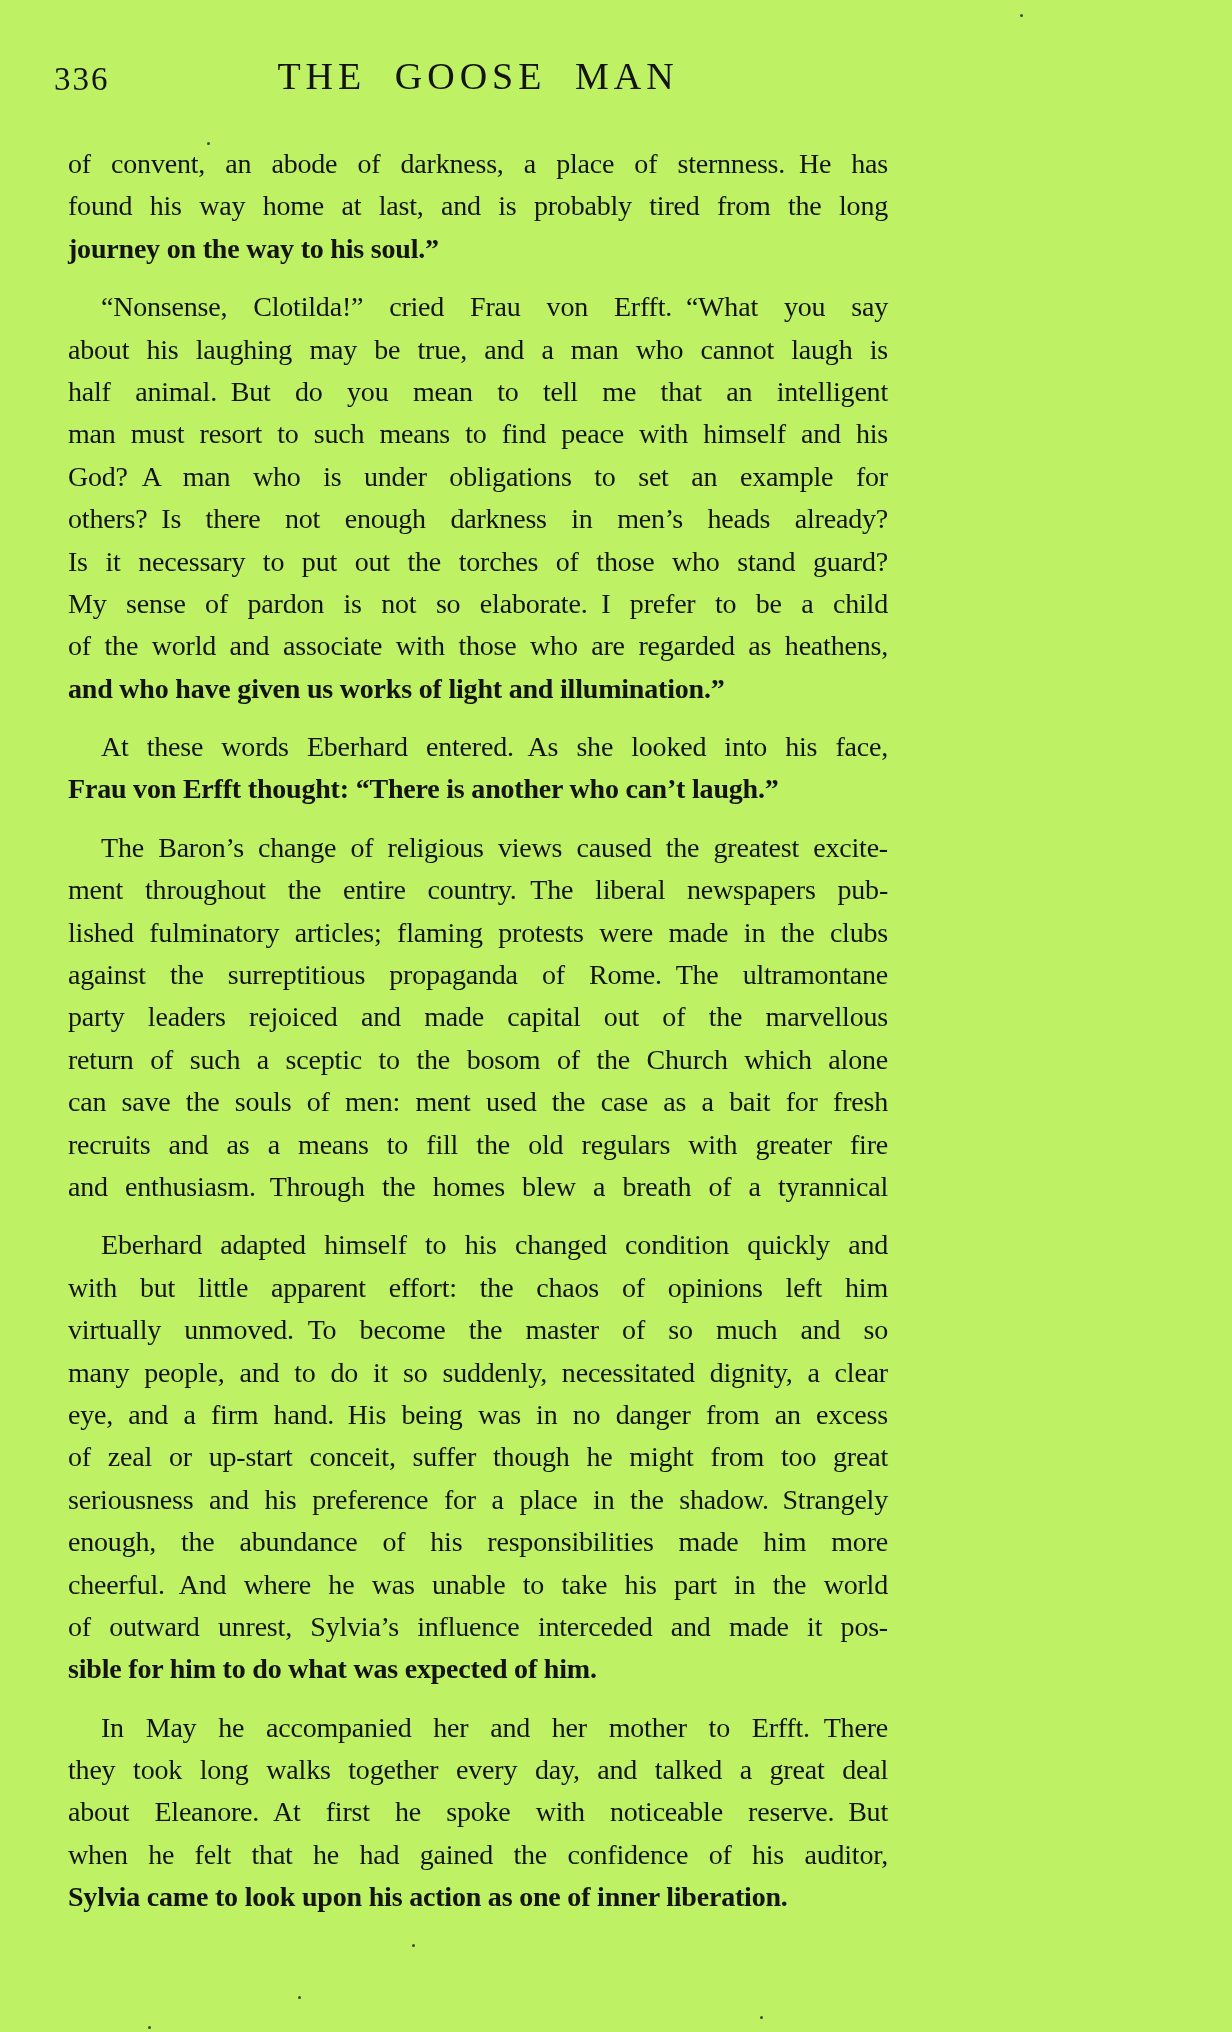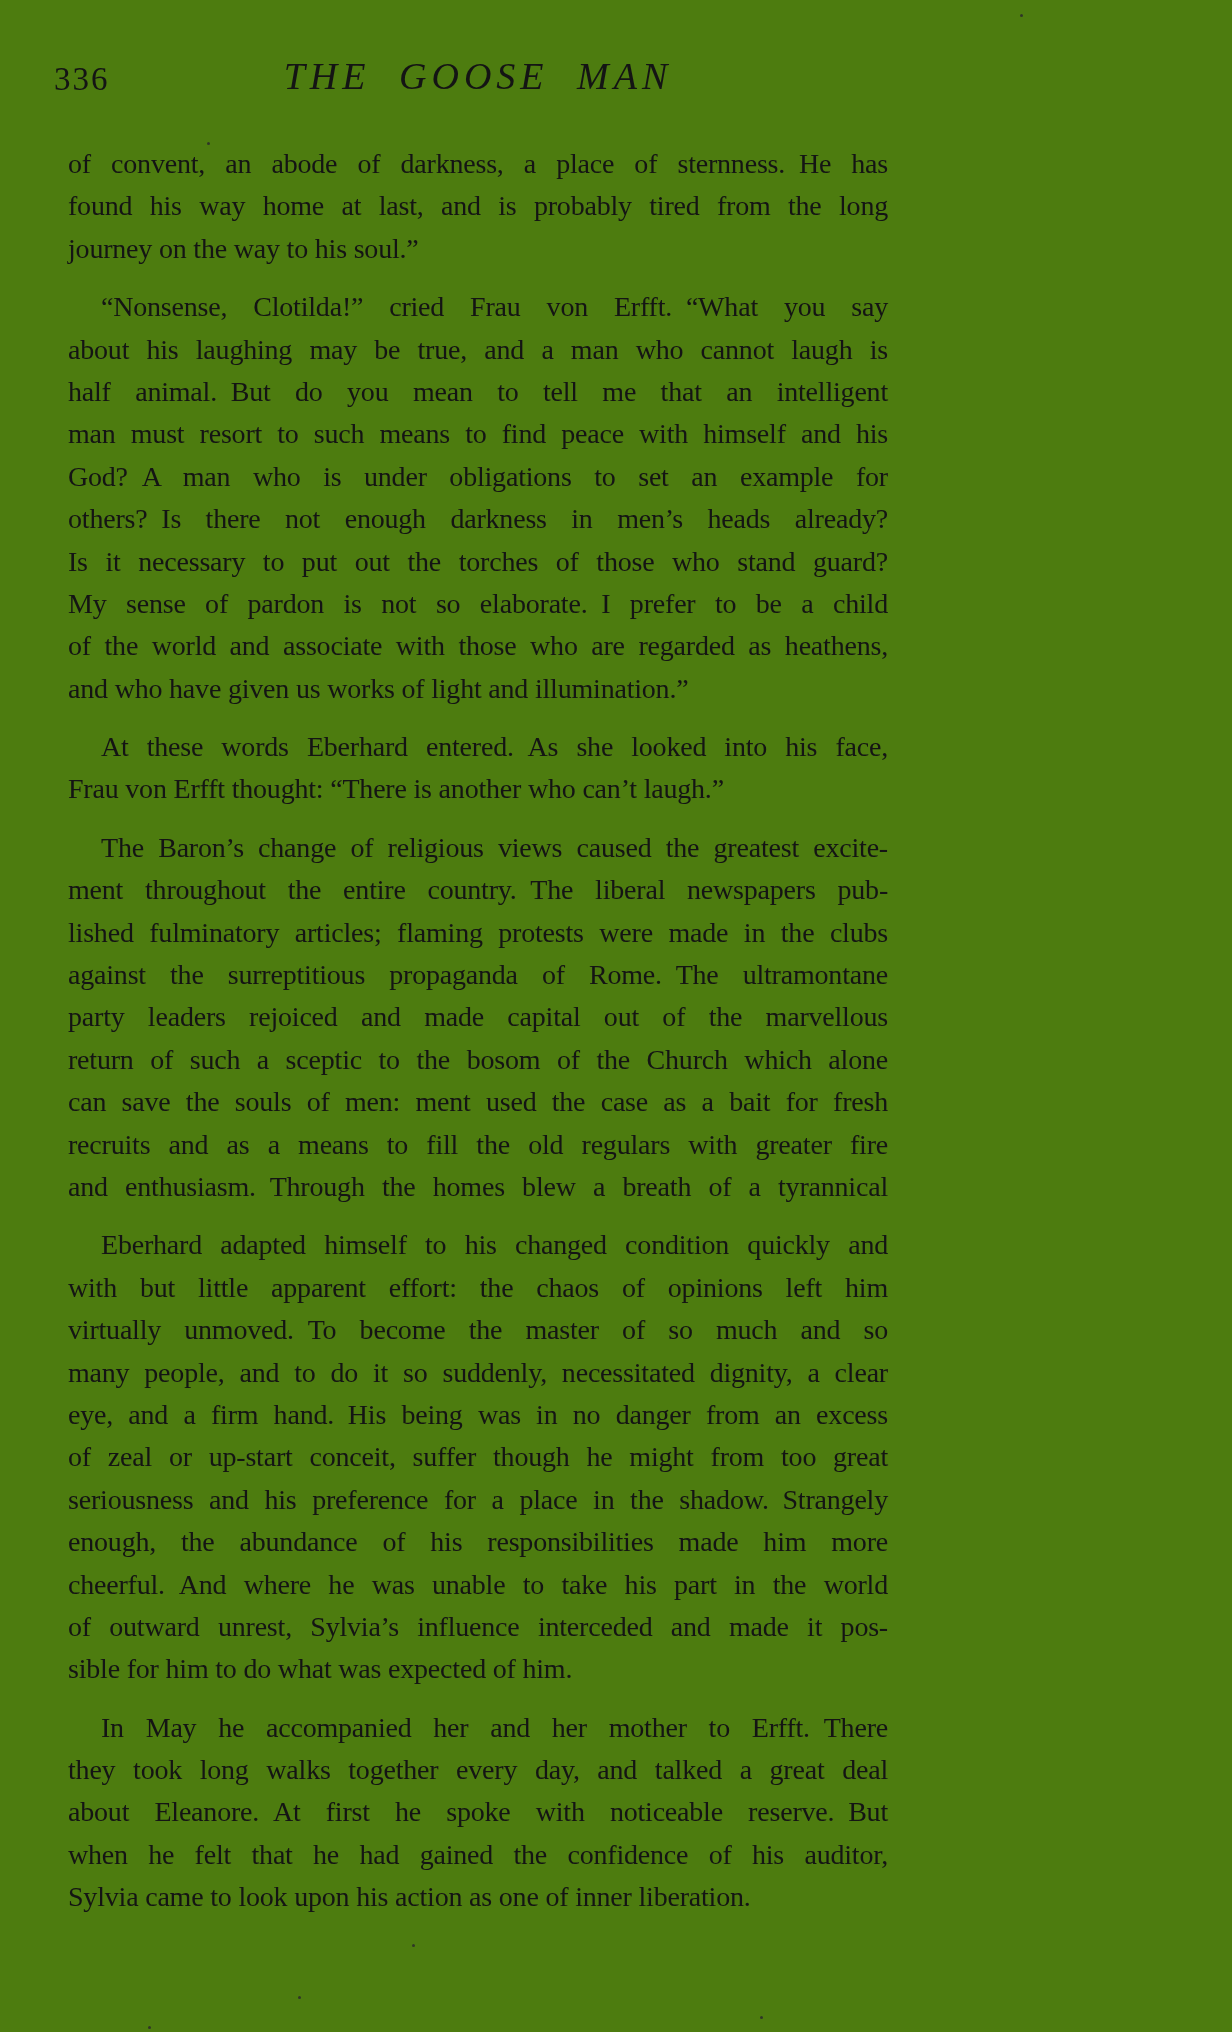--- a/index.html
+++ b/index.html
@@ -4,21 +4,21 @@
 <style>
   html, body {
     margin: 0;
     padding: 0;
     background: #ffffff;
   }
   .page {
     position: relative;
     width: 1232px;
     height: 2032px;
-    background: #4d7c0f;
+    background: #bef264;
     overflow: hidden;
     font-family: "Liberation Serif", "DejaVu Serif", serif;
     color: #141414;
   }
   .header {
     position: absolute;
     left: 52px;
     top: 54px;
     width: 852px;
     height: 50px;
@@ -30,41 +30,41 @@
     font-size: 33px;
     letter-spacing: 2px;
   }
   .title {
     display: block;
     text-align: center;
     font-size: 38px;
     letter-spacing: 5px;
     word-spacing: 14px;
     white-space: nowrap;
-    font-style: italic;
   }
   .body {
     position: absolute;
     left: 52px;
     top: 127px;
     width: 852px;
   }
   .paragraph { margin: 16px; padding: 0; }
   .line {
     font-size: 28px;
     line-height: 42.4px;
     height: 42.4px;
     letter-spacing: -0.2px;
     text-align: justify;
     text-align-last: justify;
     white-space: nowrap;
     overflow: visible;
   }
   .line.last {
     text-align-last: left;
+    font-weight: bold;
   }
   .line.indent {
     padding-left: 33px;
   }
   .speck {
     position: absolute;
     width: 3px;
     height: 3px;
     border-radius: 50%;
     background: #2a2a2a;

